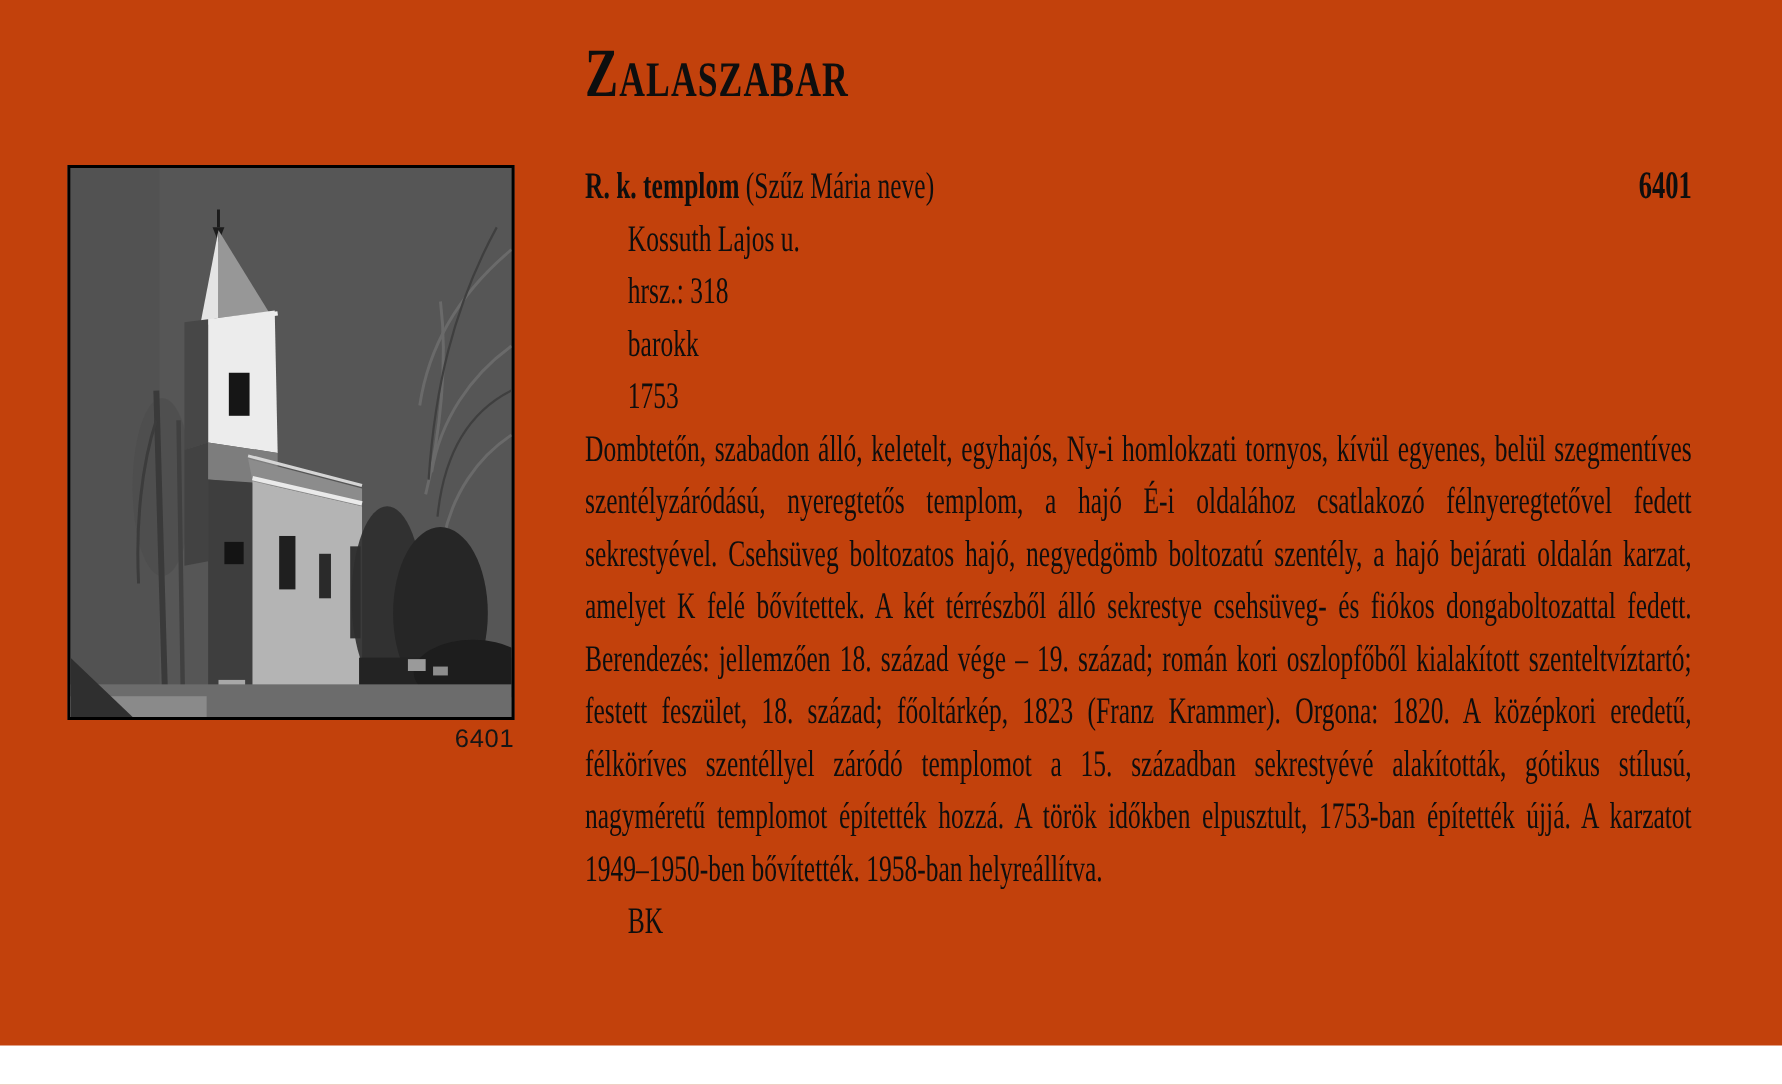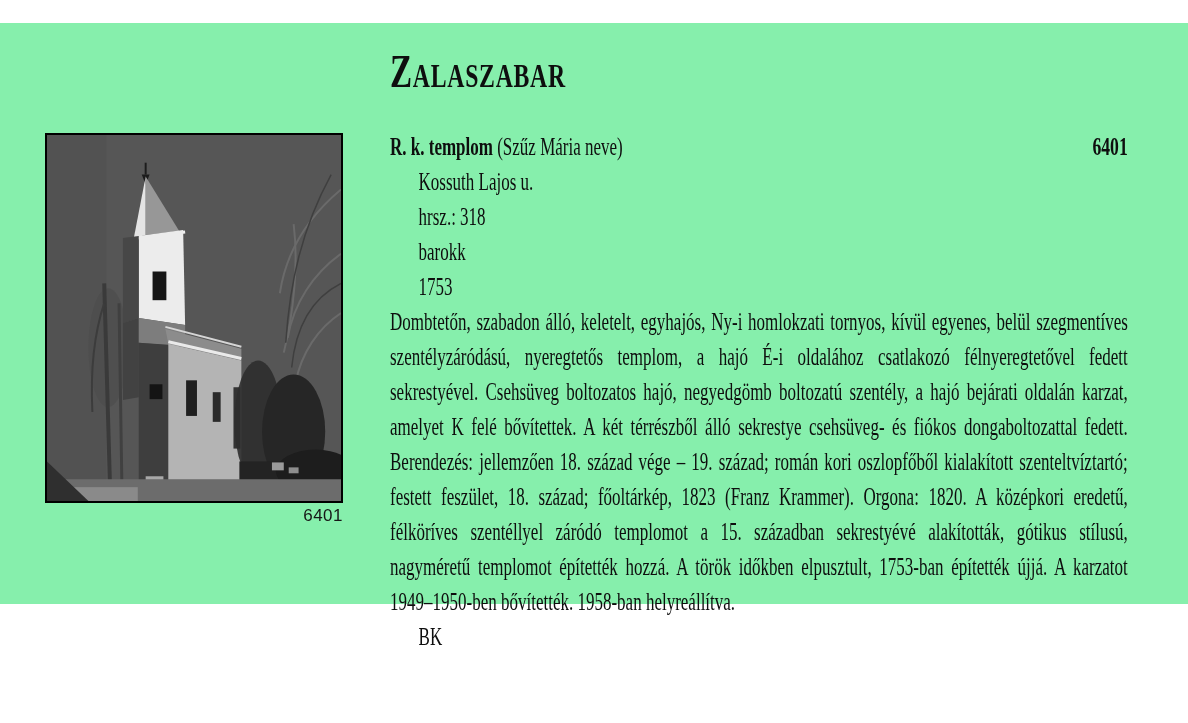--- a/index.html
+++ b/index.html
@@ -3,21 +3,21 @@
 <meta charset="utf-8">
 <style>
   * { margin: 0; padding: 0; box-sizing: border-box; }
   html, body {
     width: 1188px; height: 723px;
     background: #ffffff;
     font-family: "Liberation Serif", serif;
     color: #0e0e0e;
     overflow: hidden;
   }
-  .page { position: relative; width: 1188px; height: 581px; background: #86efac; margin-top: 23px; }
+  .page { position: relative; width: 1188px; height: 697px; background: #c2410c; }
 
   
   .title {
     position: absolute; left: 390px; top: 26px;
     transform: scaleX(0.72); transform-origin: 0 0;
     white-space: nowrap; font-weight: bold; letter-spacing: 1px;
   }
   .title-initial { font-size: 46px; line-height: 46px; }
   .title-rest   { font-size: 33px; }
 

